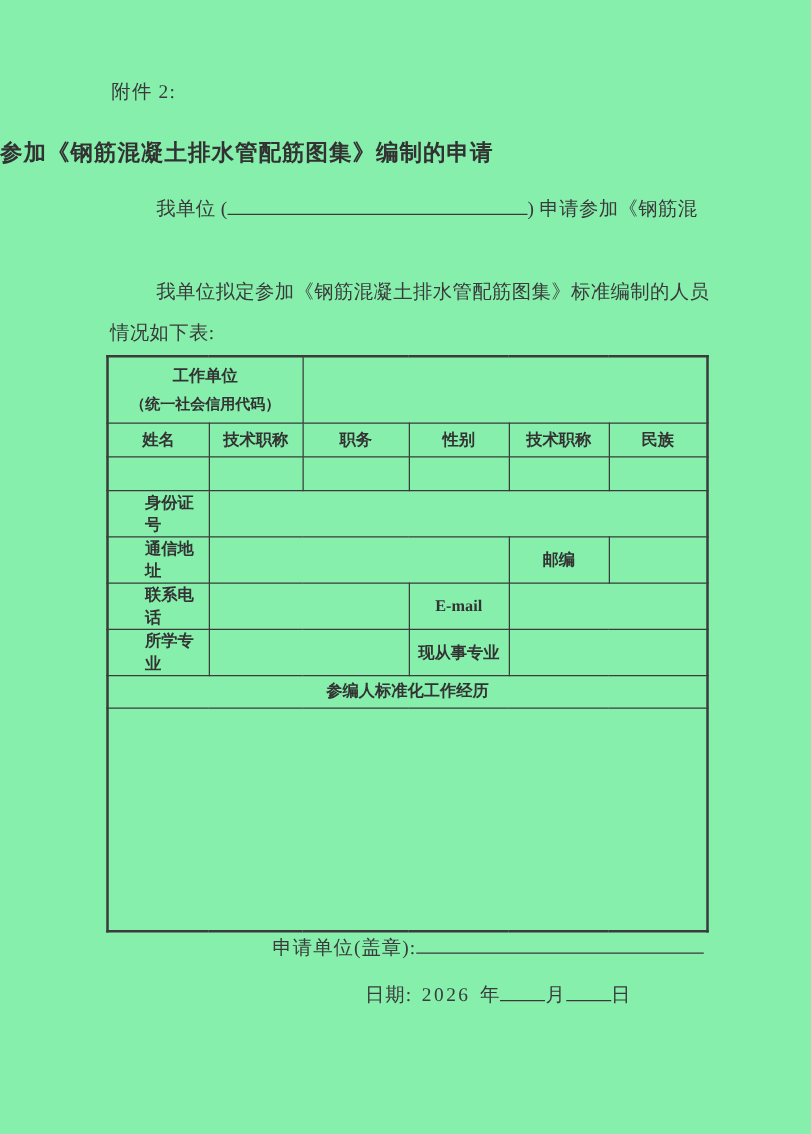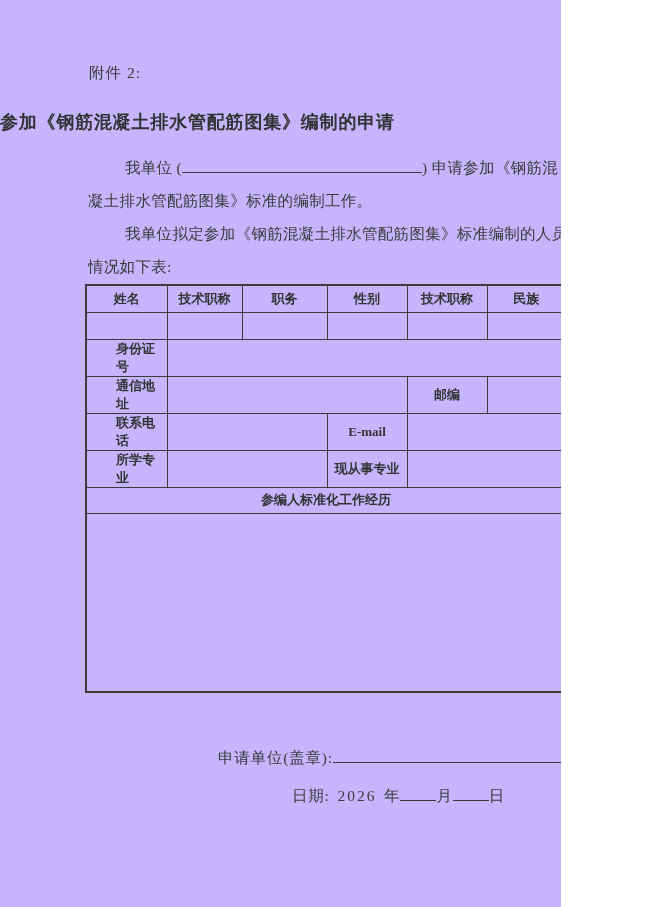--- a/index.html
+++ b/index.html
@@ -1,21 +1,21 @@
 <!DOCTYPE html>
 <html><head>
 <meta charset="utf-8">
 <style>
   * { box-sizing: border-box; margin: 0; padding: 0; }
   html, body { background: #ffffff; }
   .page {
     position: relative;
-    width: 561px;
+    width: 649px;
     height: 907px;
-    background: #c4b5fd;
+    background: #86efac;
     font-family: "Liberation Serif", "DejaVu Serif", serif;
     color: #3a3a3a;
     overflow: hidden;
   }
   .attachment {
     position: absolute;
     left: 89px;
     top: 63px;
     font-size: 15.5px;
     letter-spacing: 1px;
@@ -109,34 +109,40 @@
 
 <div class="page">
 
   <div class="attachment">附件 2:</div>
 
   <div class="doc-title">参加《钢筋混凝土排水管配筋图集》编制的申请</div>
 
   <div class="pline l1 indent">
     <span>我单位 (</span><span class="blank-line blank-unit"></span><span>) 申请参加《钢筋混</span>
   </div>
-  <div class="pline l2">凝土排水管配筋图集》标准的编制工作。</div>
   <div class="pline l4">情况如下表:</div>
   <div class="pline l3 indent">我单位拟定参加《钢筋混凝土排水管配筋图集》标准编制的人员</div>
 
   <table class="app-table">
     <colgroup>
       <col style="width:81px">
         <col style="width:75px">
         <col style="width:85px">
       <col style="width:80px">
         <col style="width:80px">
         <col style="width:79px">
     </colgroup>
     <tbody>
+        <tr class="ra">
+      <td colspan="2" class="lbl wu-cell">
+        <div>工作单位</div>
+        <div class="wu-sub">（统一社会信用代码）</div>
+      </td>
+      <td colspan="4"></td>
+    </tr>
     <tr class="rb">
       <td class="lbl ctr">姓名</td>
       <td class="lbl ctr">技术职称</td>
       <td class="lbl ctr">职务</td>
       <td class="lbl ctr">性别</td>
       <td class="lbl ctr">技术职称</td>
       <td class="lbl ctr">民族</td>
     </tr>
     <tr class="rc">
       <td></td>

